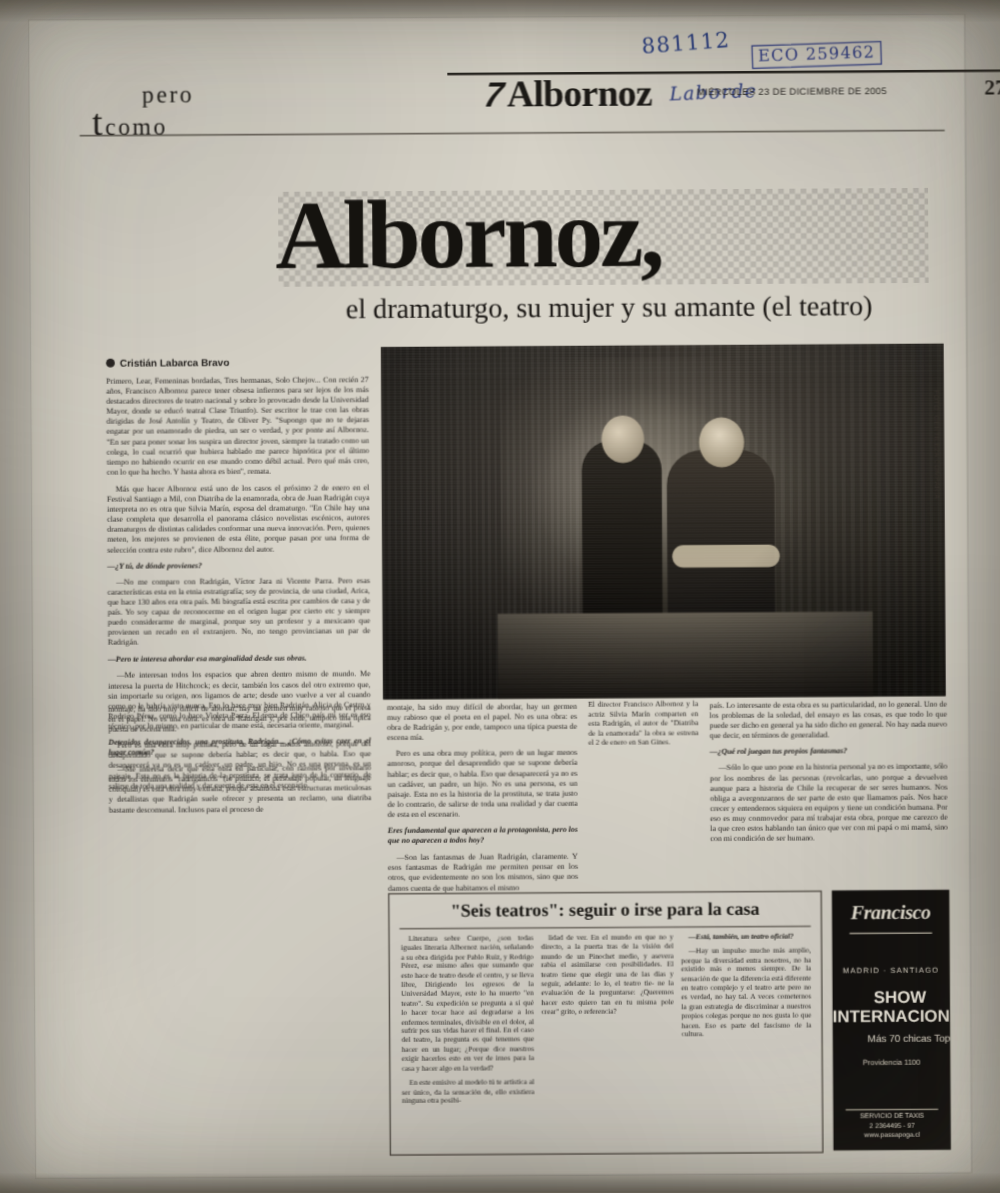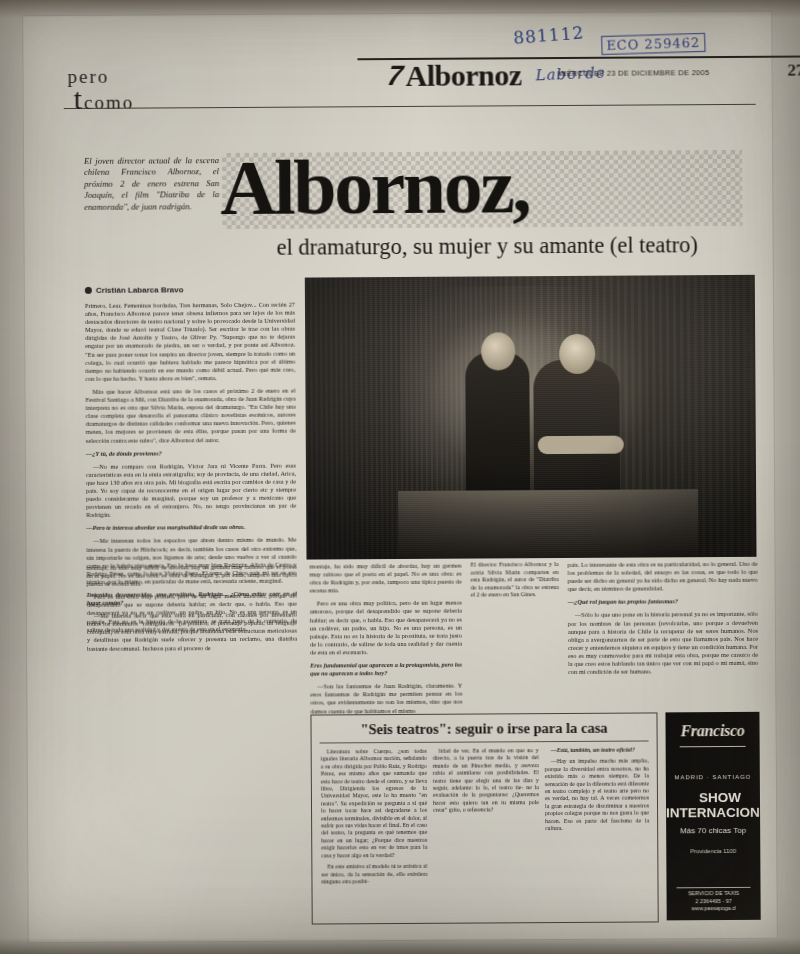--- a/index.html
+++ b/index.html
@@ -139,20 +139,21 @@
     position: absolute;
     left: 44px;
     top: 50px;
     font-family: "Liberation Serif", serif;
     color: #201d1a;
   }
   #section-word .a {
     font-size: 19px;
     letter-spacing: 2px;
     display: block;
+    margin-left: 46px;
   }
   #section-word .b {
     font-size: 19px;
     letter-spacing: 2px;
     display: block;
     margin-top: 2px;
     margin-left: 6px;
   }
   #section-word .big {
     font-size: 30px;
@@ -399,21 +400,21 @@
     position: absolute; left: 0; top: 62px; width: 94px; text-align: center;
     font-size: 6px; letter-spacing: 1px; font-family: "Liberation Sans", sans-serif;
     color: #e6dfcf;
   }
   #ad-show {
     position: absolute; left: 0; top: 78px; width: 108px; text-align: center;
     font-size: 13.5px; font-weight: bold; line-height: 15px;
     font-family: "Liberation Sans", sans-serif; color: #f4efe2;
   }
   #ad-tag {
-    position: absolute; left: 0; top: 114px; width: 94px; text-align: center;
+    position: absolute; left: 0; top: 114px; width: 94px; text-align: right;
     font-size: 8px; font-family: "Liberation Sans", sans-serif; color: #ece5d5;
   }
   #ad-addr {
     position: absolute; left: 0; top: 136px; width: 94px; text-align: center;
     font-size: 6px; font-family: "Liberation Sans", sans-serif; color: #ded7c7;
   }
   #ad-bottom {
     position: absolute; left: 0; bottom: 8px; width: 94px; text-align: center;
     font-size: 5.4px; line-height: 7.2px; font-family: "Liberation Sans", sans-serif;
     color: #e9e2d2;
@@ -447,21 +448,20 @@
       <div id="mast-date">MIÉRCOLES 23 DE DICIEMBRE DE 2005</div>
       <div id="mast-page">27</div>
     </div>
     <div id="mast-rule-bottom"></div>
 
     <div id="section-word">
       <span class="a">pero</span>
       <span class="b"><span class="big">t</span><span>como</span></span>
     </div>
 
-    <div id="lede">El joven director actual de la escena chilena Francisco Albornoz, el próximo 2 de enero estrena San Joaquín, el film "Diatriba de la enamorada", de juan radrigán.</div>
     <div id="headline">
       <div id="headline-tex"></div>
       <div id="headline-main">Albornoz,</div>
       <div id="headline-sub">el dramaturgo, su mujer y su amante (el teatro)</div>
     </div>
 
     <div id="byline"><span class="bullet"></span><span>Cristián Labarca Bravo</span></div>
 
     <div id="photo">
       <div class="wallA"></div>

